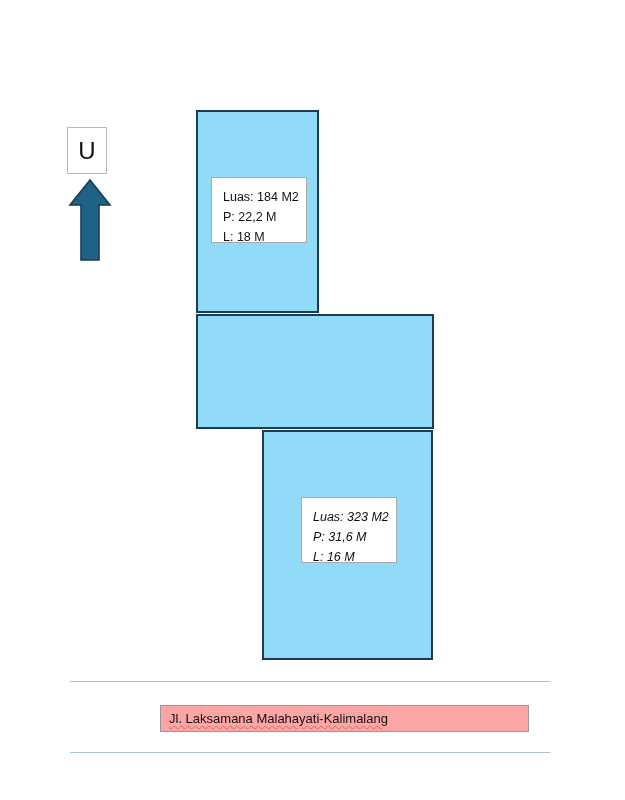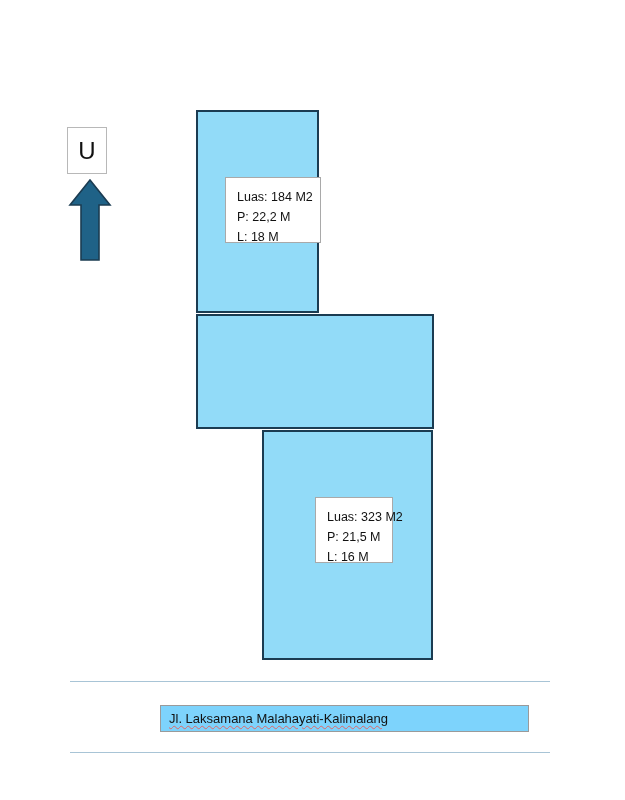--- a/index.html
+++ b/index.html
@@ -59,21 +59,20 @@
     box-sizing: border-box;
   }
 
   
   .infobox {
     position: absolute;
     background: #ffffff;
     border: 1px solid #a9a9a9;
     box-sizing: border-box;
     padding: 9px 11px 8px 11px;
-    margin-left: 14px;
   }
   .infobox .line {
     font-size: 12.5px;
     line-height: 20px;
     color: #111111;
     white-space: nowrap;
     font-family: "Liberation Sans", sans-serif;
   }
 
   
@@ -81,21 +80,21 @@
     position: absolute;
     height: 1px;
     background: #a8c4d6;
   }
   .street-box {
     position: absolute;
     left: 160px;
     top: 705px;
     width: 369px;
     height: 27px;
-    background: #7dd3fc;
+    background: #fca5a5;
     border: 1px solid #9a9a9a;
     box-sizing: border-box;
     display: flex;
     align-items: center;
   }
   .street-label {
     font-size: 13px;
     color: #111111;
     padding-left: 8px;
     white-space: nowrap;
@@ -125,23 +124,23 @@
   <div class="parcel" style="left:196px; top:110px; width:123px; height:203px;"></div>
   <div class="infobox" style="left:211px; top:177px; width:96px; height:66px;">
     <div class="line">Luas: 184 M2</div>
     <div class="line">P: 22,2 M</div>
     <div class="line">L: 18 M</div>
   </div>
 
   <div class="parcel" style="left:196px; top:314px; width:238px; height:115px;"></div>
 
   <div class="parcel" style="left:262px; top:430px; width:171px; height:230px;"></div>
-  <div class="infobox" style="left:301px; top:497px; width:78px; height:66px;">
+  <div class="infobox" style="left:301px; top:497px; width:96px; height:66px;font-style:italic;">
     <div class="line">Luas: 323 M2</div>
-    <div class="line">P: 21,5 M</div>
+    <div class="line">P: 31,6 M</div>
     <div class="line">L: 16 M</div>
   </div>
 
   <div class="rule" style="left:70px; top:681px; width:480px;"></div>
   <div class="rule" style="left:70px; top:752px; width:480px;"></div>
 
   <div class="street-box">
     <span class="street-label">Jl. Laksamana Malahayati-Kalimalang</span>
   </div>
 

